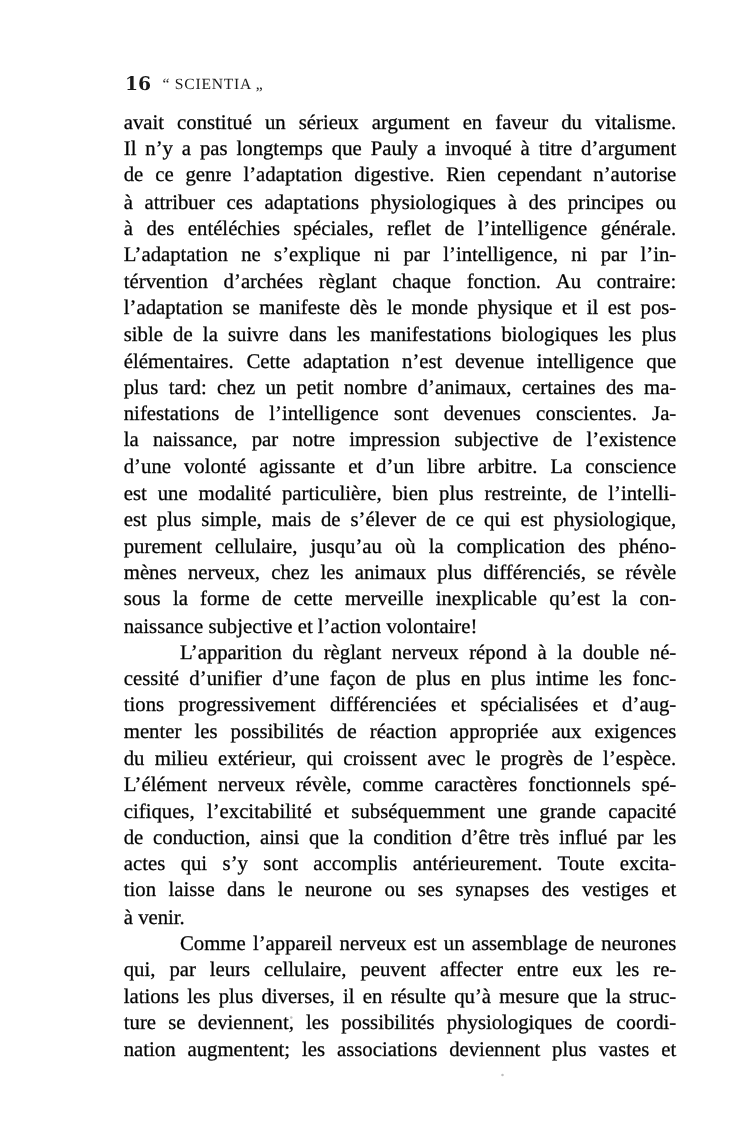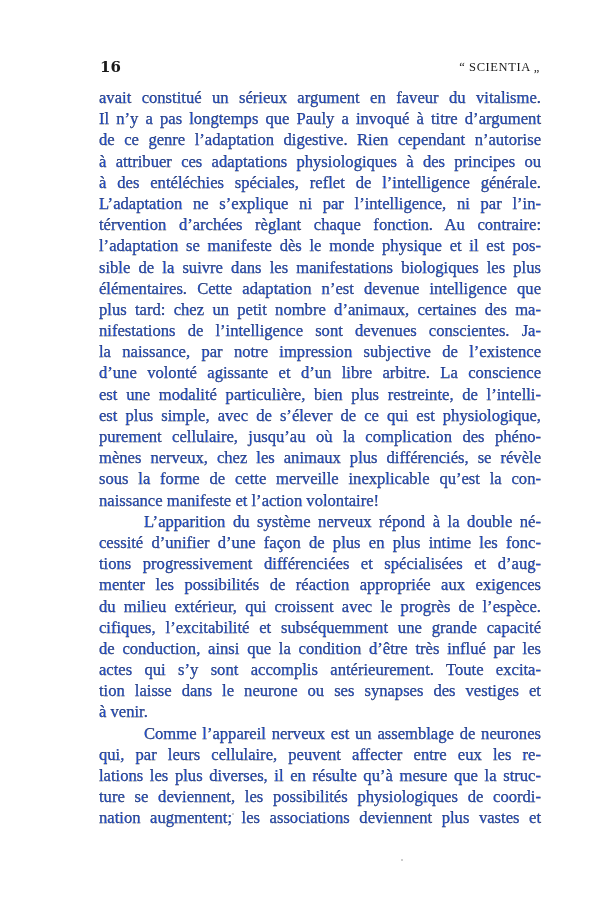--- a/index.html
+++ b/index.html
@@ -35,42 +35,42 @@
       font-family: "DejaVu Serif", serif;
       font-weight: bold;
       font-size: 15px;
       letter-spacing: 0px;
     }
     .journal-title {
       position: absolute;
       left: 0;
       right: 0;
       top: 2px;
-      text-align: right;
+      text-align: left;
       font-family: "Liberation Serif", serif;
       font-size: 12.5px;
       letter-spacing: 0.6px;
       padding-left: 30px;
     }
     .text-block {
       position: absolute;
       left: 99px;
       top: 87px;
       width: 442px;
     }
     .line {
       display: block;
       height: 21.2px;
       line-height: 21.2px;
       font-family: "Liberation Serif", serif;
       font-size: 16.6px;
       white-space: nowrap;
       text-align: justify;
       text-align-last: justify;
-      color: #1d4ed8;
+      color: #000000;
       font-weight: normal;
       -webkit-text-stroke: 0.25px #1c1c1c;
     }
     .line.last {
       text-align-last: left;
     }
     .line.indent {
       padding-left: 45px;
     }
     .speck {
@@ -100,32 +100,33 @@
         <span class="line">L’adaptation ne s’explique ni par l’intelligence, ni par l’in-</span>
         <span class="line">térvention d’archées règlant chaque fonction. Au contraire:</span>
         <span class="line">l’adaptation se manifeste dès le monde physique et il est pos-</span>
         <span class="line">sible de la suivre dans les manifestations biologiques les plus</span>
         <span class="line">élémentaires. Cette adaptation n’est devenue intelligence que</span>
         <span class="line">plus tard: chez un petit nombre d’animaux, certaines des ma-</span>
         <span class="line">nifestations de l’intelligence sont devenues conscientes. Ja-</span>
         <span class="line">la naissance, par notre impression subjective de l’existence</span>
         <span class="line">d’une volonté agissante et d’un libre arbitre. La conscience</span>
         <span class="line">est une modalité particulière, bien plus restreinte, de l’intelli-</span>
-        <span class="line">est plus simple, avec de s’élever de ce qui est physiologique,</span>
+        <span class="line">est plus simple, mais de s’élever de ce qui est physiologique,</span>
         <span class="line">purement cellulaire, jusqu’au où la complication des phéno-</span>
         <span class="line">mènes nerveux, chez les animaux plus différenciés, se révèle</span>
         <span class="line">sous la forme de cette merveille inexplicable qu’est la con-</span>
-        <span class="line last">naissance manifeste et l’action volontaire!</span>
+        <span class="line last">naissance subjective et l’action volontaire!</span>
       </div>
       <div class="paragraph">
-        <span class="line indent">L’apparition du système nerveux répond à la double né-</span>
+        <span class="line indent">L’apparition du règlant nerveux répond à la double né-</span>
         <span class="line">cessité d’unifier d’une façon de plus en plus intime les fonc-</span>
         <span class="line">tions progressivement différenciées et spécialisées et d’aug-</span>
         <span class="line">menter les possibilités de réaction appropriée aux exigences</span>
         <span class="line">du milieu extérieur, qui croissent avec le progrès de l’espèce.</span>
+        <span class="line">L’élément nerveux révèle, comme caractères fonctionnels spé-</span>
         <span class="line">cifiques, l’excitabilité et subséquemment une grande capacité</span>
         <span class="line">de conduction, ainsi que la condition d’être très influé par les</span>
         <span class="line">actes qui s’y sont accomplis antérieurement. Toute excita-</span>
         <span class="line">tion laisse dans le neurone ou ses synapses des vestiges et</span>
         <span class="line last">à venir.</span>
       </div>
       <div class="paragraph">
         <span class="line indent">Comme l’appareil nerveux est un assemblage de neurones</span>
         <span class="line">qui, par leurs cellulaire, peuvent affecter entre eux les re-</span>
         <span class="line">lations les plus diverses, il en résulte qu’à mesure que la struc-</span>

